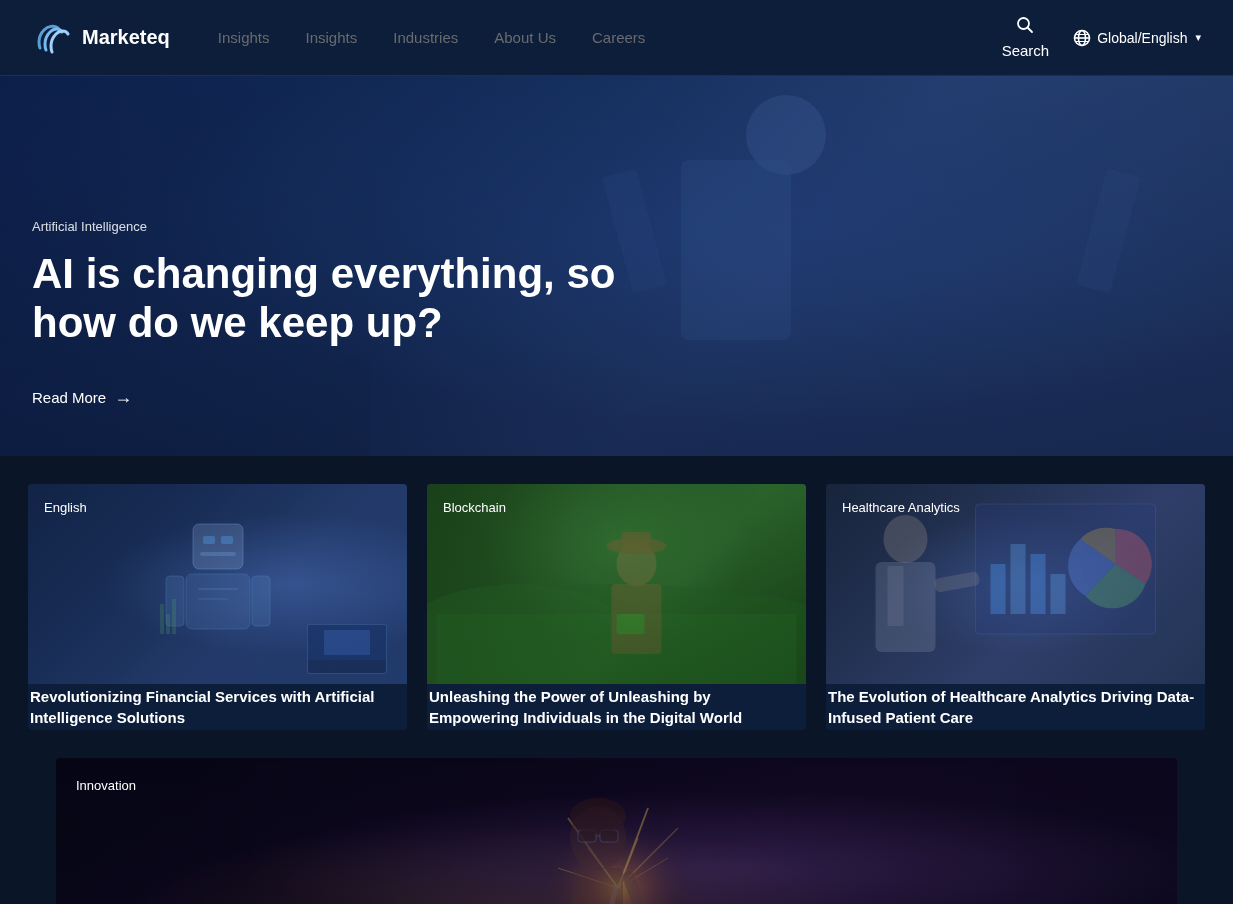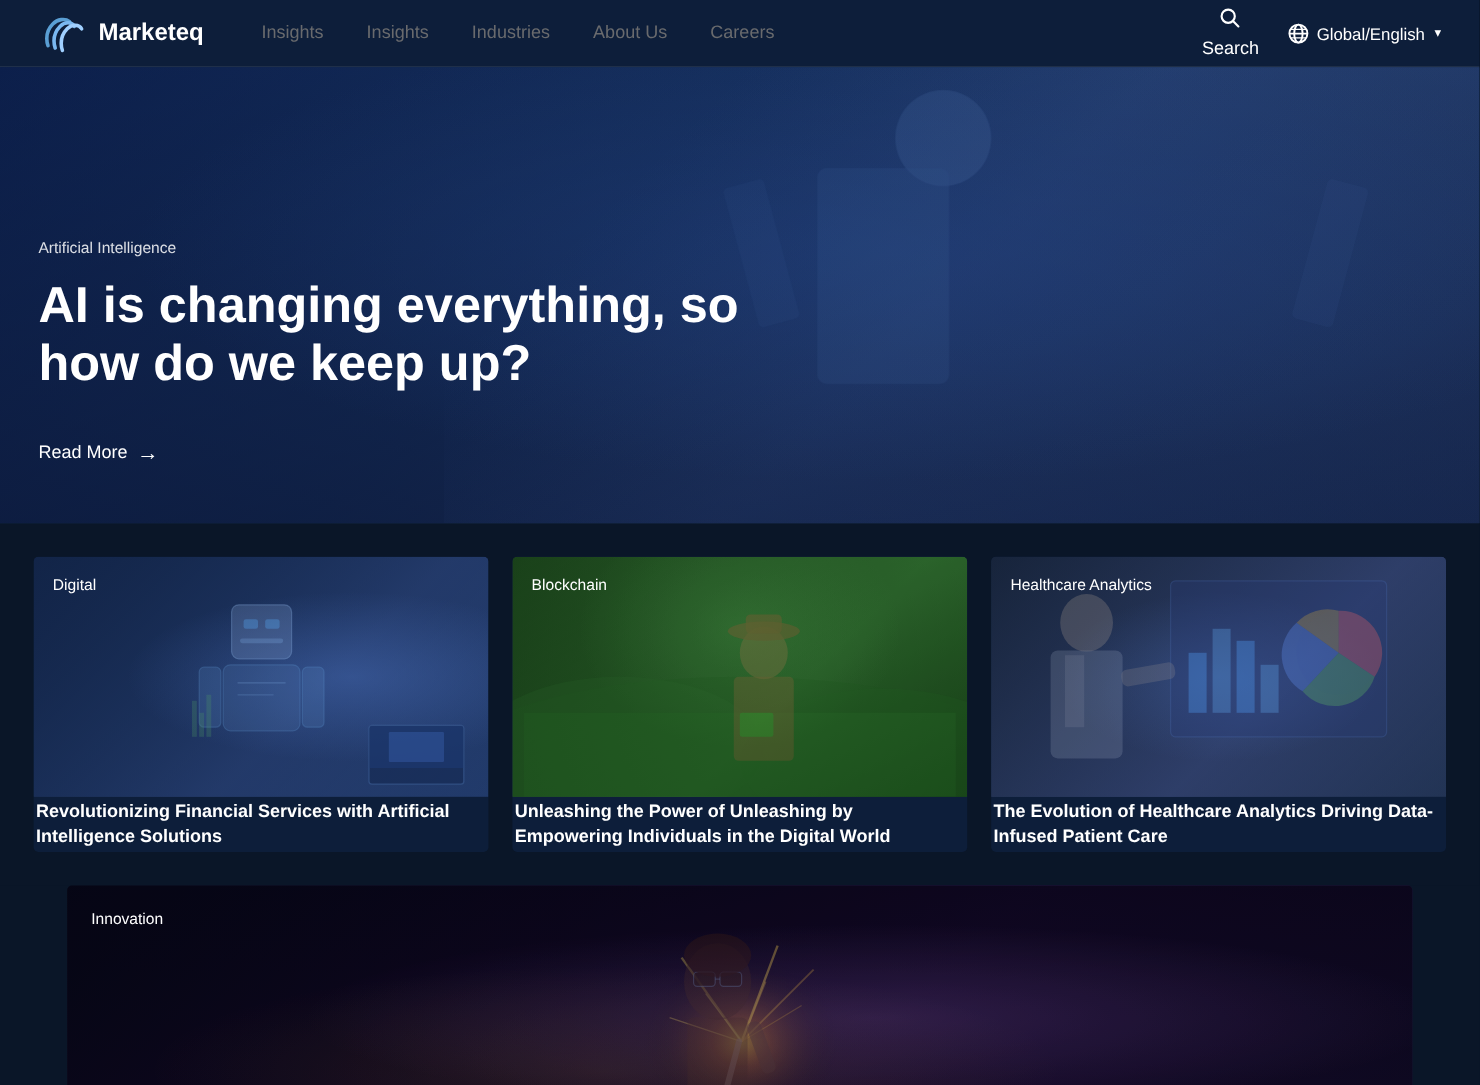--- a/index.html
+++ b/index.html
@@ -4,21 +4,21 @@
   <style>
     * { margin: 0; padding: 0; box-sizing: border-box; }
     body { font-family: 'Segoe UI', Arial, sans-serif; background: #0a1628; color: #fff; width: 1233px; overflow-x: hidden; }
 
     
     nav {
       display: flex;
       align-items: center;
       background: #0d1e3a;
       padding: 16px 32px;
-      height: 56px;
+      height: 76px;
       border-bottom: 1px solid rgba(255,255,255,0.08);
     }
     .nav-logo {
       display: flex;
       align-items: center;
       gap: 10px;
       margin-right: 48px;
     }
     .nav-logo-icon {
       width: 40px;
@@ -324,21 +324,21 @@
             <rect x="8" y="110" width="4" height="20" fill="rgba(100,200,100,0.3)"></rect>
             <rect x="14" y="95" width="4" height="35" fill="rgba(100,200,100,0.3)"></rect>
           </svg>
 
           <div style="position:absolute; bottom:10px; right:20px; width:80px; height:50px; background:rgba(20,40,80,0.6); border-radius:3px; border:1px solid rgba(100,150,220,0.3);">
             <div style="width:100%; height:35px; background:rgba(30,60,120,0.5); border-radius:2px 2px 0 0; display:flex; align-items:center; justify-content:center;">
               <div style="width:60%; height:70%; background:rgba(60,100,180,0.4); border-radius:1px;"></div>
             </div>
           </div>
         </div>
-        <span class="card-tag">Digital</span>
+        <span class="card-tag">English</span>
       </div>
       <div class="card-title">Revolutionizing Financial Services with Artificial Intelligence Solutions</div>
     </div>
 
     <div class="card">
       <div class="card-image blockchain-bg">
         <div class="blockchain-visual"></div>
 
         <svg style="position:absolute;inset:0;width:100%;height:100%;" viewBox="0 0 400 200" preserveAspectRatio="xMidYMid slice" opacity="0.5">
 

